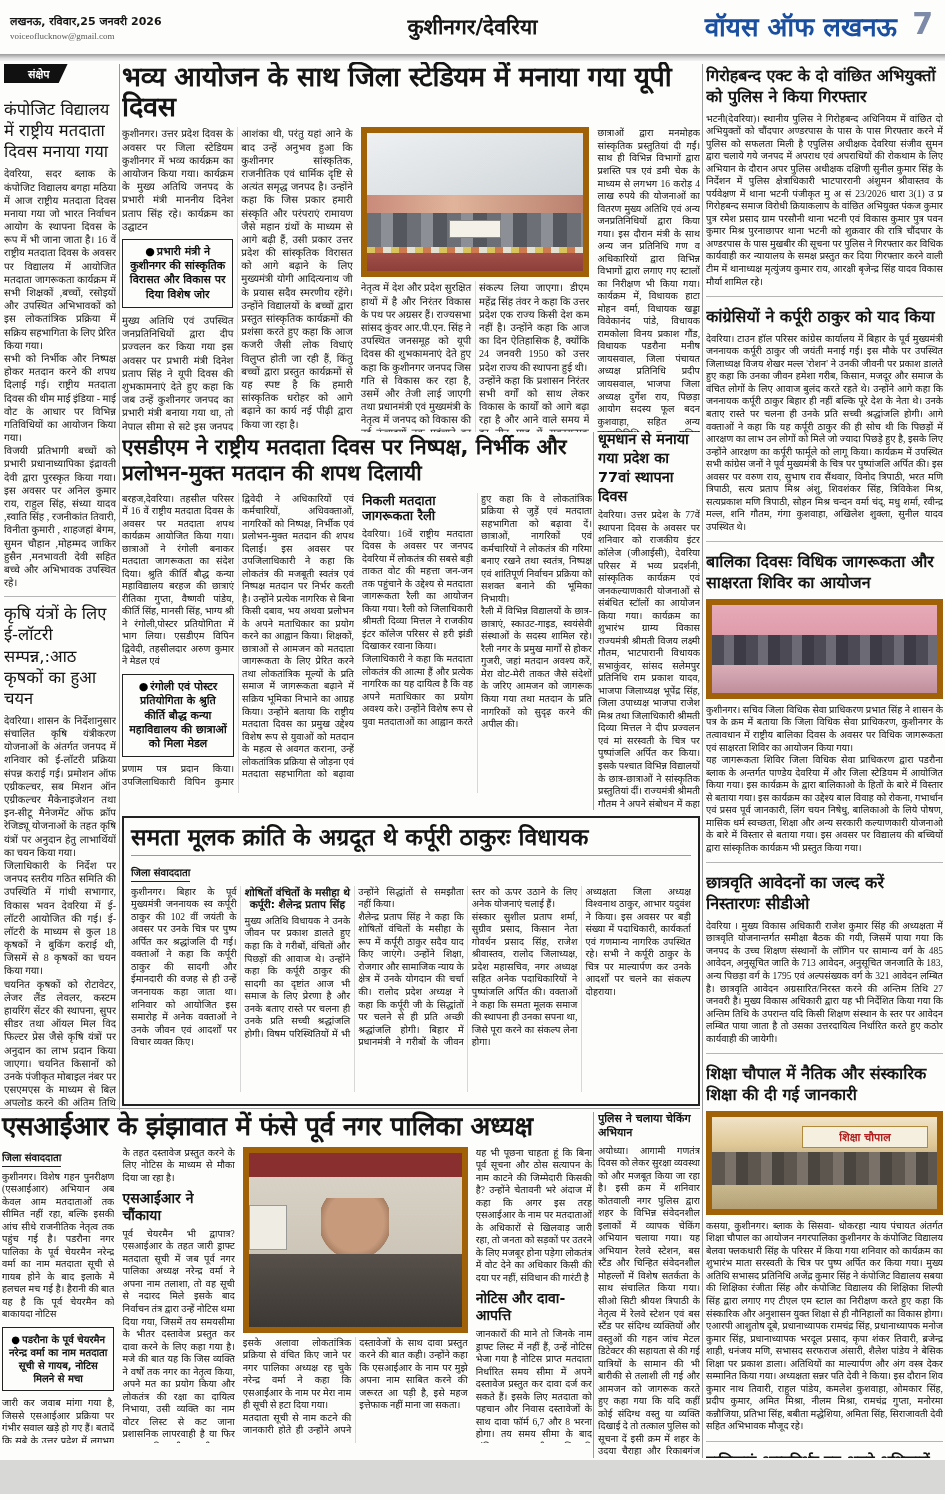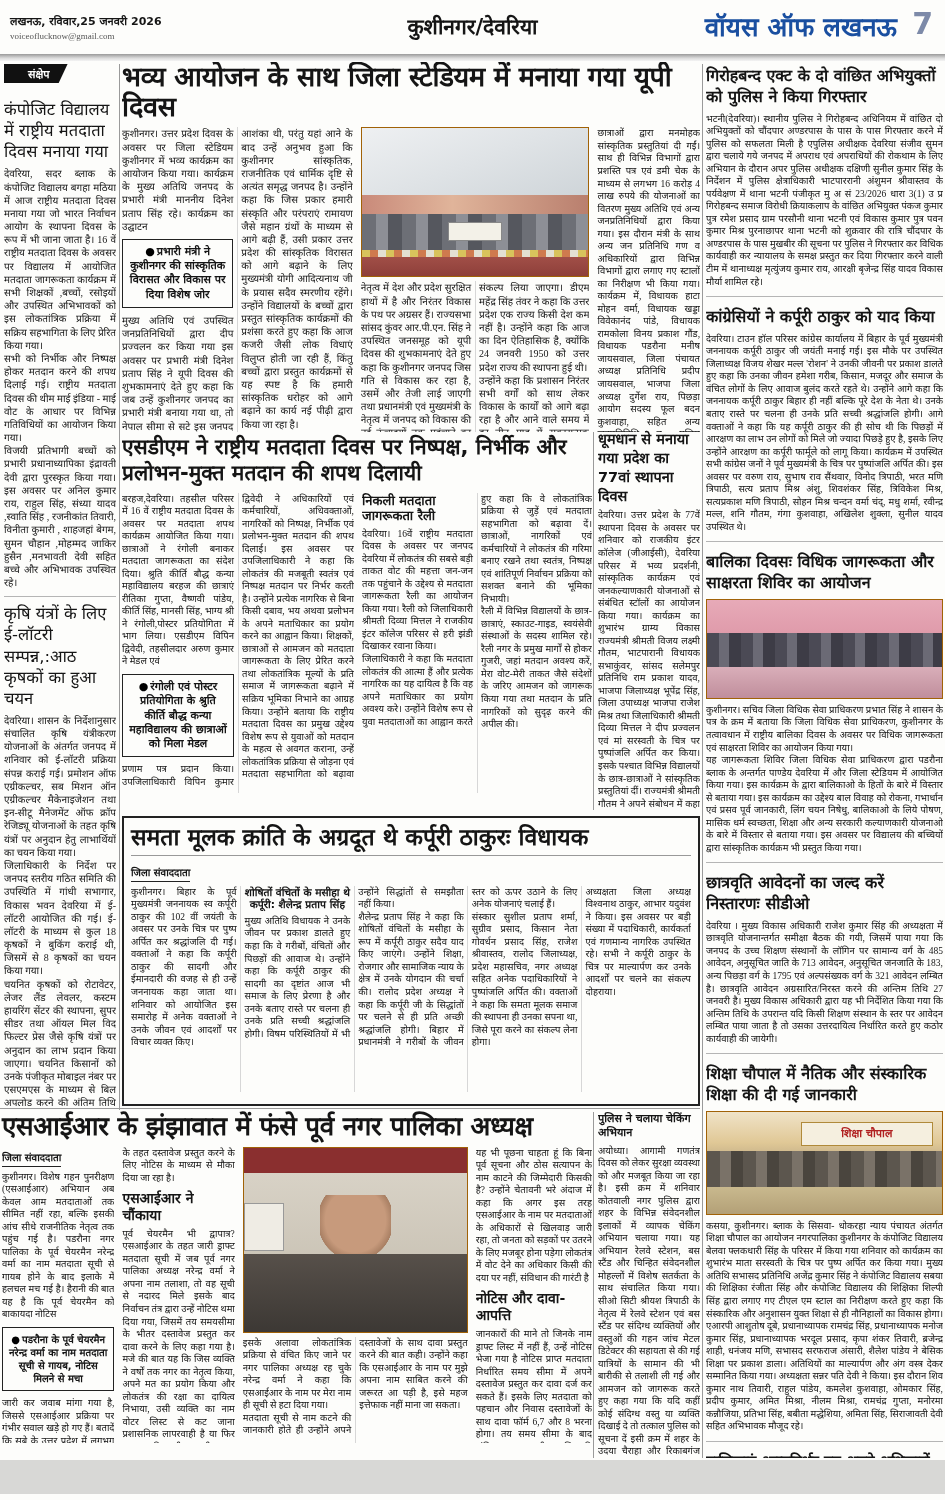--- a/index.html
+++ b/index.html
@@ -27,21 +27,21 @@
   .cols-2{column-count:2;column-gap:8px;column-rule:1px solid #d7d7d7;}
   .cols-5{column-count:5;column-gap:8px;column-rule:1px solid #d7d7d7;}
   .clip{overflow:hidden;}
   
   .h-main{font-family:"DejaVu Sans",sans-serif;font-weight:bold;font-size:27px;line-height:1.1;margin:0 0 6px 0;letter-spacing:-.3px;}
   .h-band{font-family:"DejaVu Sans",sans-serif;font-weight:bold;font-size:21px;line-height:1.25;margin:0 0 6px 0;}
   .h-brief{font-family:"DejaVu Sans",sans-serif;font-weight:normal;font-size:16.5px;line-height:1.28;margin:4px 0 5px 0;}
   .h-right{font-family:"DejaVu Sans",sans-serif;font-weight:bold;font-size:16px;line-height:1.3;margin:4px 0 5px 0;}
   .h-small{font-family:"DejaVu Sans",sans-serif;font-weight:bold;font-size:14.5px;line-height:1.3;margin:0 0 4px 0;}
   
-  .photo{position:relative;width:100%;background:#0f172a;border:1px solid #a16207;overflow:hidden;}
+  .photo{position:relative;width:100%;background:#0f172a;border:6px solid #a16207;overflow:hidden;}
   .ph-layer{position:absolute;left:0;right:0;}
   
   .abs{position:absolute;}
   .vrule{position:absolute;width:1px;background:#9a9a9a;}
   .hrule{position:absolute;height:1px;background:#9a9a9a;}
   .brief-tag{display:inline-block;background:#111;color:#fff;font-family:"DejaVu Sans",sans-serif;
              font-weight:bold;font-size:11px;padding:2px 18px 2px 24px;
              clip-path:polygon(0 0,100% 0,86% 100%,0 100%);margin-bottom:12px;}
   .right-art{padding:6px 0 8px 0;border-top:1px solid #b5b5b5;}
   .right-art:first-child{border-top:none;padding-top:0;}

